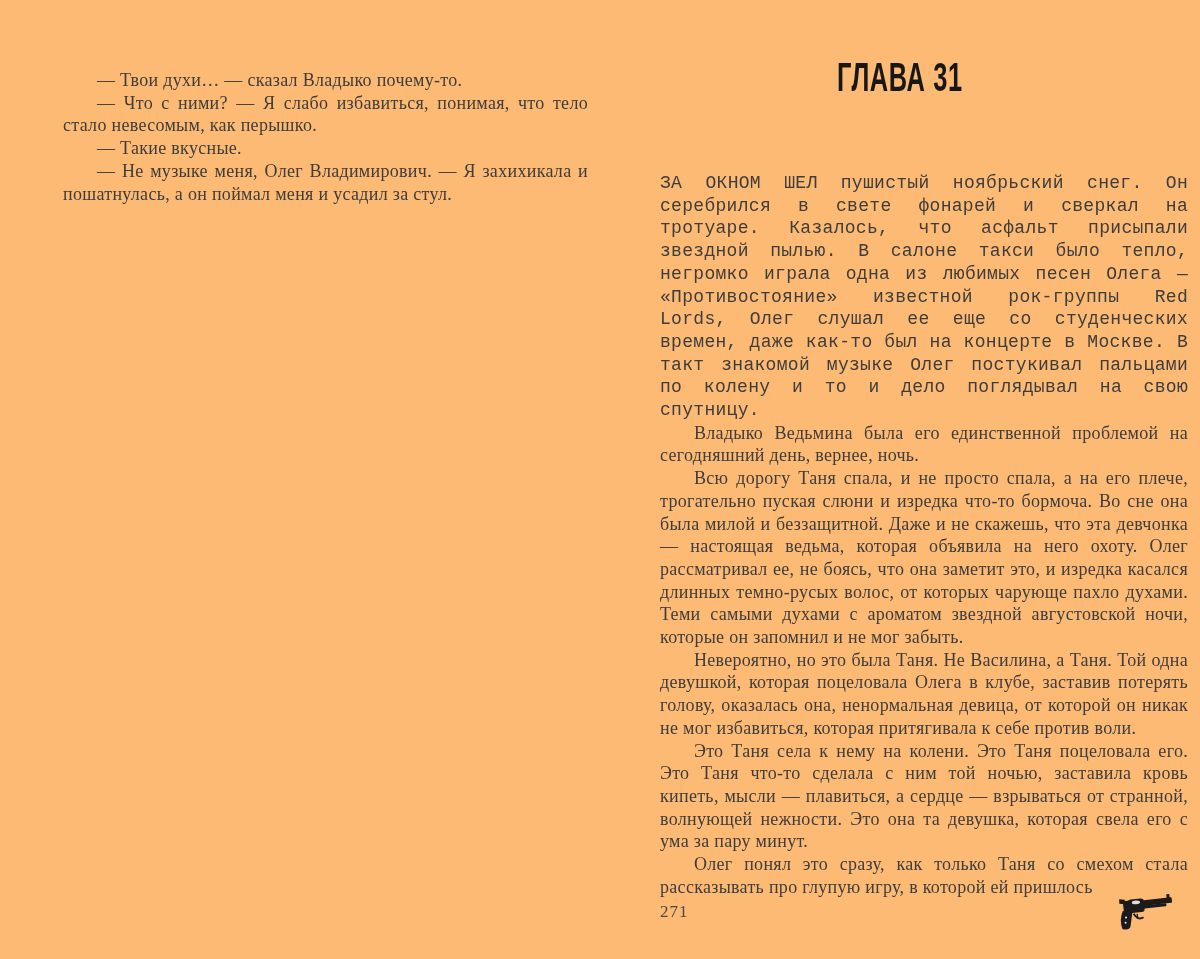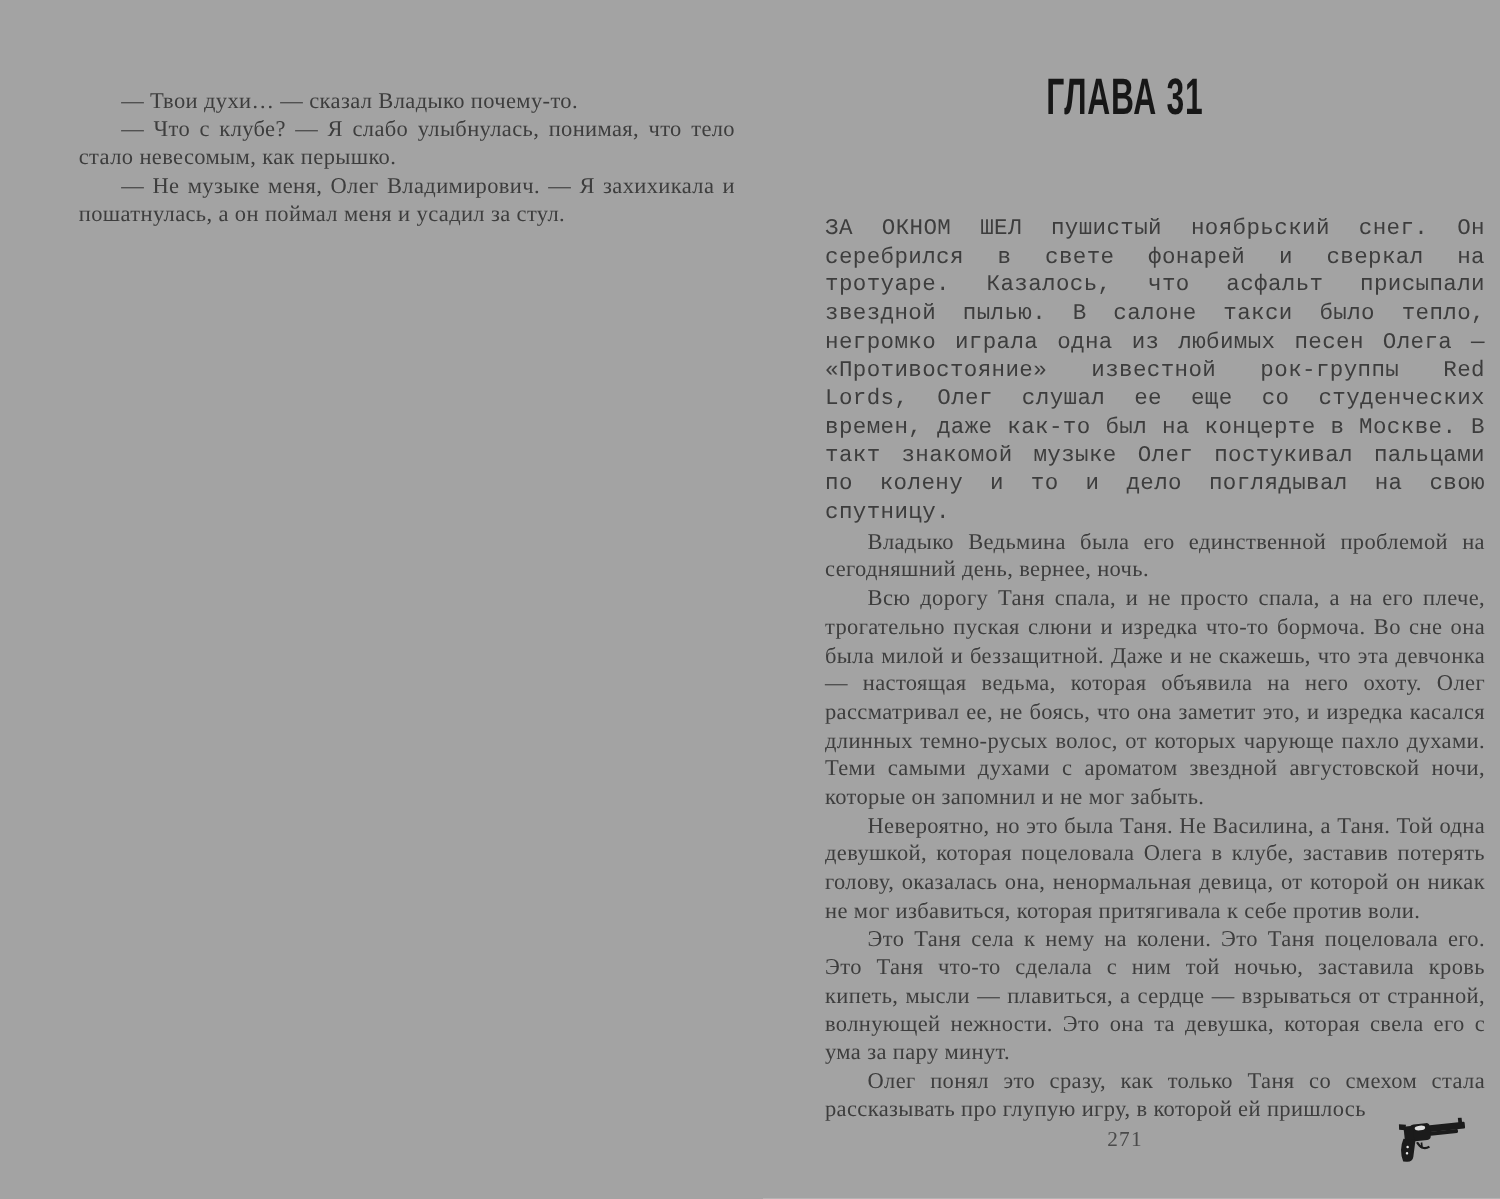--- a/index.html
+++ b/index.html
@@ -1,21 +1,21 @@
 <!DOCTYPE html>
 <html><head>
 <meta charset="utf-8">
 <style>
   html,body{margin:0;padding:0;}
   body{
     width:1200px;height:959px;background:#ffffff;
     font-family:"Liberation Serif","DejaVu Serif",serif;
     color:#3d3d3d;
   }
-  .spread{position:relative;width:1200px;height:959px;background:#a3a3a3;overflow:hidden;}
+  .spread{position:relative;width:1200px;height:959px;background:#fdba74;overflow:hidden;}
 
   
   .body-text{position:absolute;}
   .body-text p{
     margin:0;
     font-size:18px;
     line-height:22.7px;
     letter-spacing:0.3px;
     text-align:justify;
     text-indent:34px;
@@ -34,35 +34,36 @@
     color:#171717;
     letter-spacing:1px;
     white-space:nowrap;
     transform:scaleX(0.62);
     transform-origin:left top;
   }
 
   
   .page-number{
     position:absolute;left:660px;top:902px;width:480px;
-    text-align:center;font-size:17px;letter-spacing:1px;color:#4a4a4a;
+    text-align:left;font-size:17px;letter-spacing:1px;color:#4a4a4a;
   }
   .revolver{
     position:absolute;left:1117px;top:894px;width:58px;height:38px;
   }
 </style>
 </head>
 <body>
 
 <div class="spread">
 
   <section>
     <div class="body-text page-left-text">
         <p>— Твои духи… — сказал Владыко почему-то.</p>
-        <p>— Что с клубе? — Я слабо улыбнулась, понимая, что тело стало невесомым, как перышко.</p>
+        <p>— Что с ними? — Я слабо избавиться, понимая, что тело стало невесомым, как перышко.</p>
+        <p>— Такие вкусные.</p>
         <p>— Не музыке меня, Олег Владимирович. — Я захихикала и пошатнулась, а он поймал меня и усадил за стул.</p>
       </div>
   </section>
 
   <section>
     <h1 class="chapter-heading">ГЛАВА 31</h1>
     <div class="body-text page-right-text">
         <p>ЗА ОКНОМ ШЕЛ пушистый ноябрьский снег. Он серебрился в свете фонарей и сверкал на тротуаре. Казалось, что асфальт присыпали звездной пылью. В салоне такси было тепло, негромко играла одна из любимых песен Олега — «Противостояние» известной рок-группы Red Lords, Олег слушал ее еще со студенческих времен, даже как-то был на концерте в Москве. В такт знакомой музыке Олег постукивал пальцами по колену и то и дело поглядывал на свою спутницу.</p>
         <p>Владыко Ведьмина была его единственной проблемой на сегодняшний день, вернее, ночь.</p>
         <p>Всю дорогу Таня спала, и не просто спала, а на его плече, трогательно пуская слюни и изредка что-то бормоча. Во сне она была милой и беззащитной. Даже и не скажешь, что эта девчонка — настоящая ведьма, которая объявила на него охоту. Олег рассматривал ее, не боясь, что она заметит это, и изредка касался длинных темно-русых волос, от которых чарующе пахло духами. Теми самыми духами с ароматом звездной августовской ночи, которые он запомнил и не мог забыть.</p>

